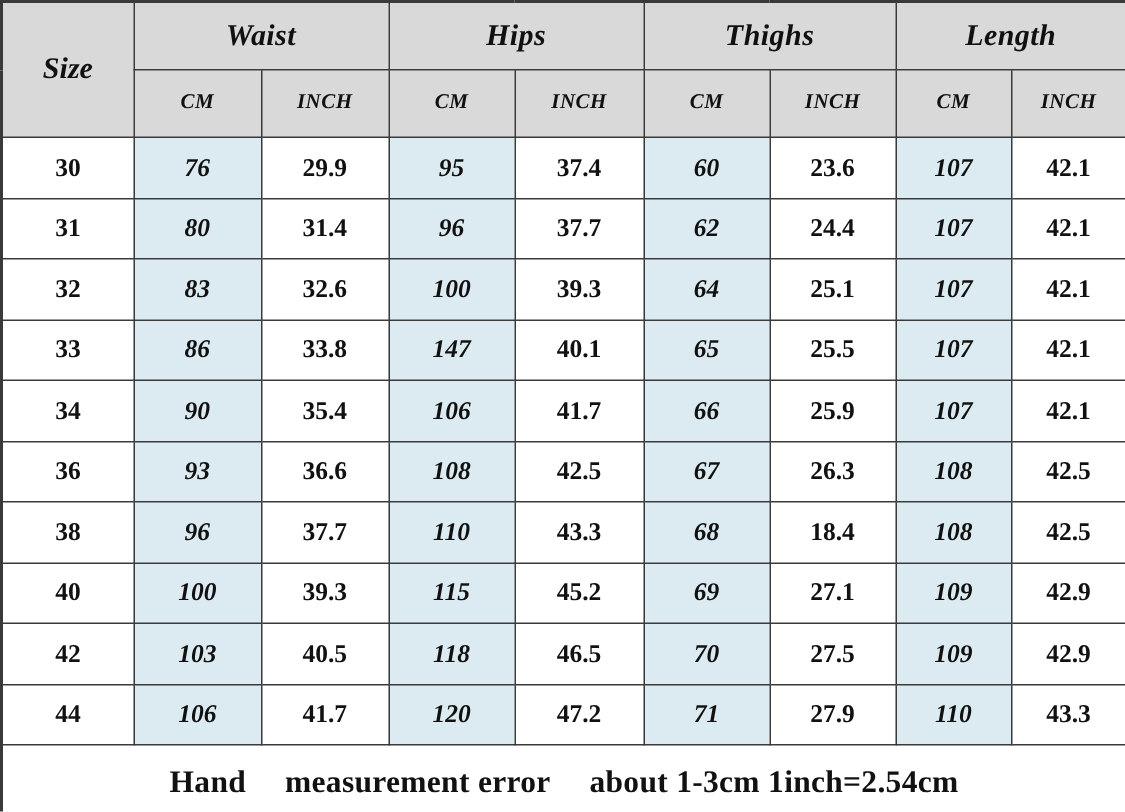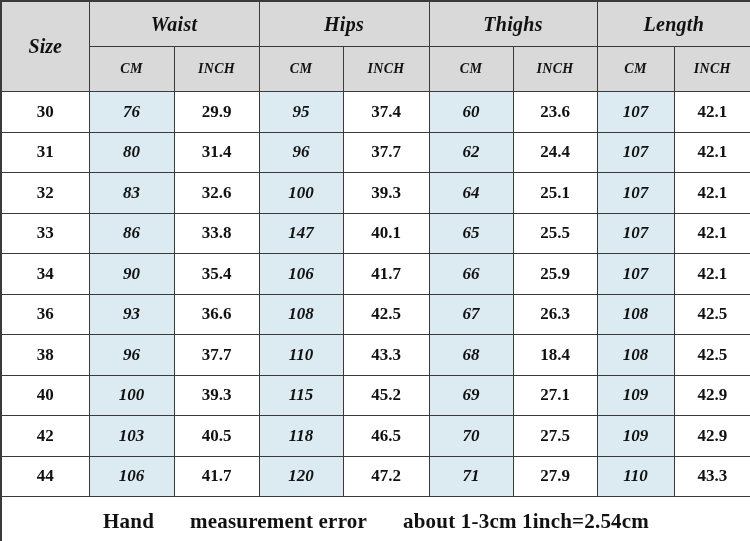--- a/index.html
+++ b/index.html
@@ -62,21 +62,21 @@
   tfoot td {
     font-size: 21px;
     height: 48px;
     background: #ffffff;
     letter-spacing: 0.2px;
   }
   .foot-inner {
     display: flex;
     justify-content: center;
     align-items: center;
-    gap: 36px;
+    gap: 26px;
     white-space: pre;
   }
   
   col.c-size  { width: 88px; }
   col.c-wcm   { width: 85px; }
   col.c-win   { width: 85px; }
   col.c-hcm   { width: 84px; }
   col.c-hin   { width: 86px; }
   col.c-tcm   { width: 84px; }
   col.c-tin   { width: 84px; }

